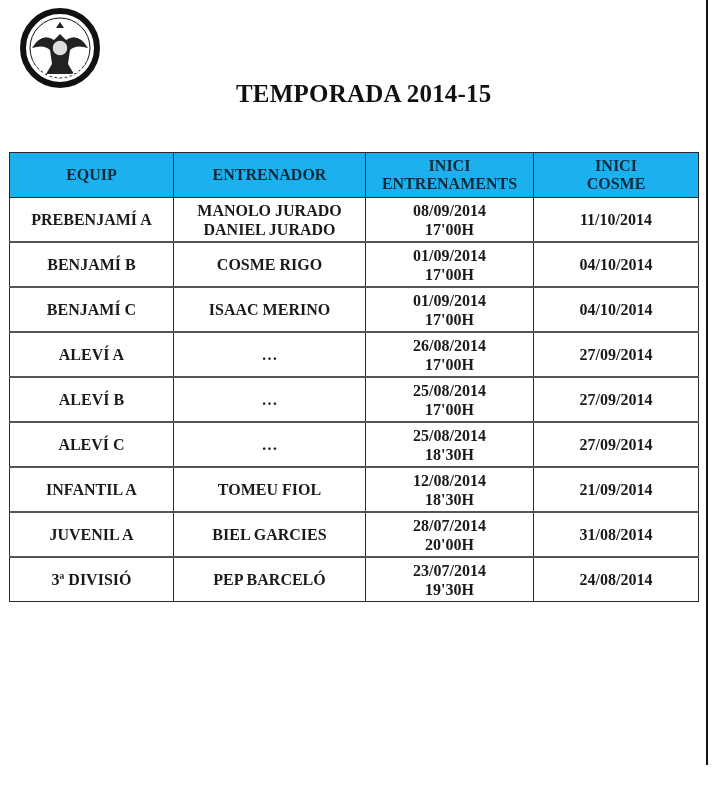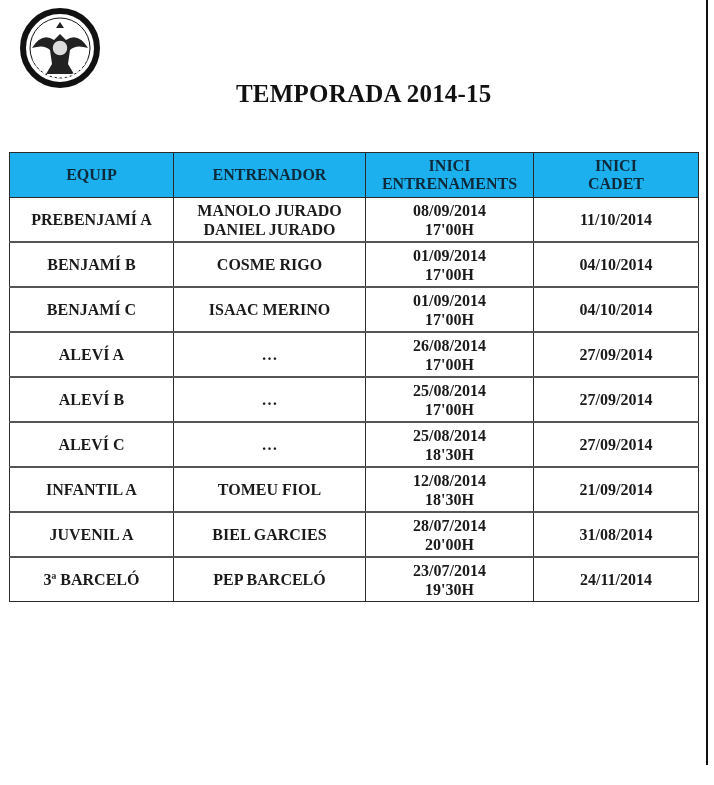--- a/index.html
+++ b/index.html
@@ -45,21 +45,21 @@
       </th>
       <th>
         <span class="line">ENTRENADOR</span>
       </th>
       <th>
         <span class="line">INICI</span>
         <span class="line">ENTRENAMENTS</span>
       </th>
       <th>
         <span class="line">INICI</span>
-        <span class="line">CADET</span>
+        <span class="line">COSME</span>
       </th>
     </tr>
   </thead>
   <tbody id="rows">
       <tr>
         <td>
           <span class="line">PREBENJAMÍ A</span>
         </td>
         <td>
           <span class="line">MANOLO JURADO</span>
@@ -173,27 +173,27 @@
         <td>
           <span class="line">28/07/2014</span>
           <span class="line">20'00H</span>
         </td>
         <td>
           <span class="line">31/08/2014</span>
         </td>
       </tr>
       <tr>
         <td>
-          <span class="line">3ª BARCELÓ</span>
+          <span class="line">3ª DIVISIÓ</span>
         </td>
         <td>
           <span class="line">PEP BARCELÓ</span>
         </td>
         <td>
           <span class="line">23/07/2014</span>
           <span class="line">19'30H</span>
         </td>
         <td>
-          <span class="line">24/11/2014</span>
+          <span class="line">24/08/2014</span>
         </td>
       </tr>
     </tbody>
 </table>
 
 </body></html>

